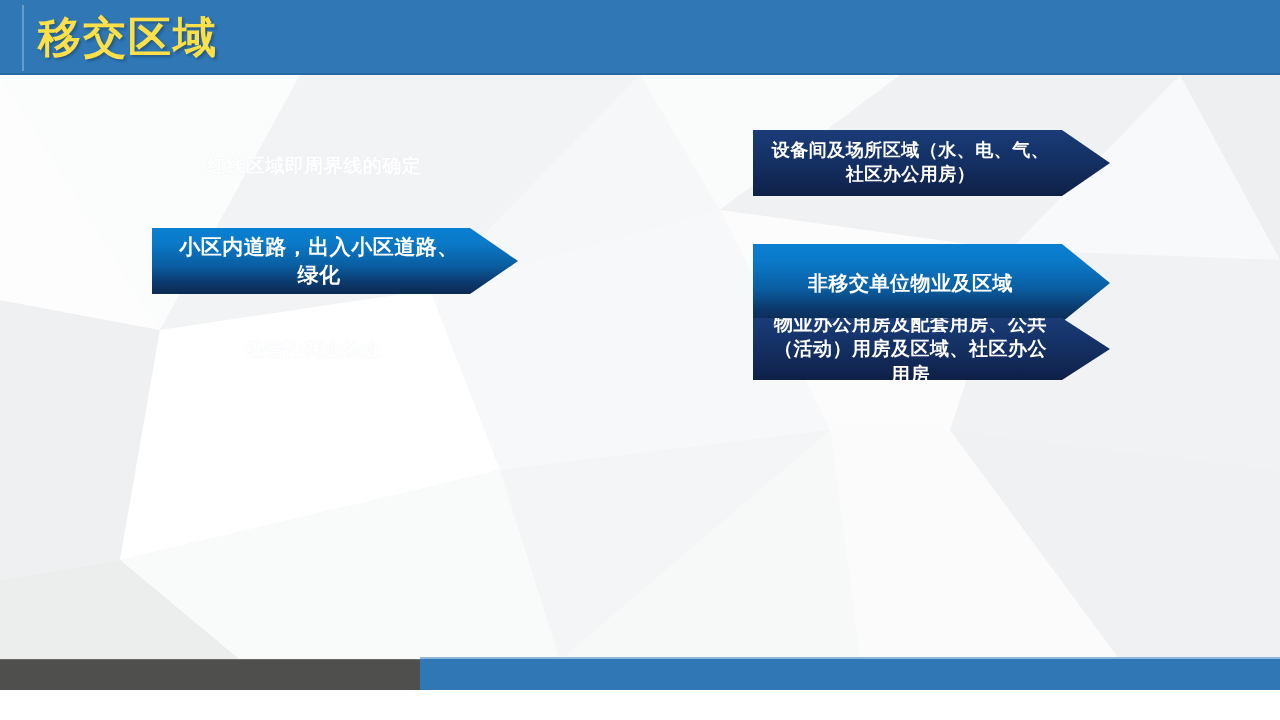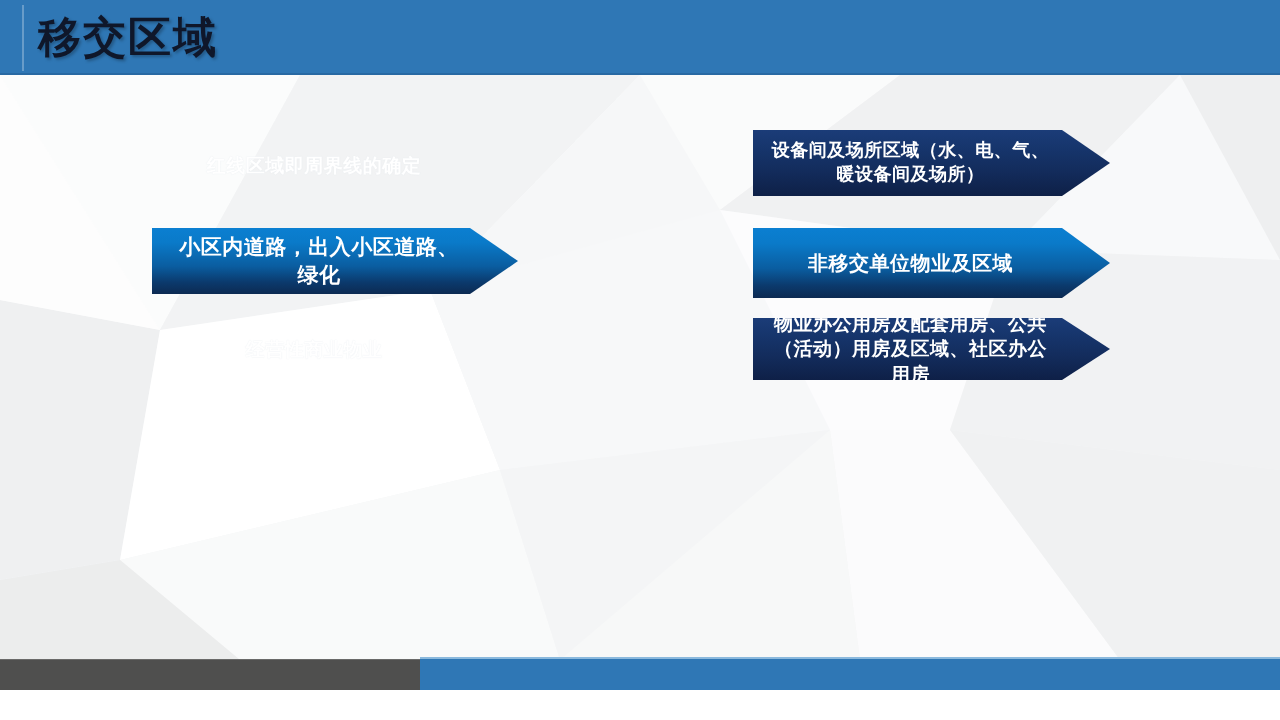--- a/index.html
+++ b/index.html
@@ -44,21 +44,21 @@
     left: 22px;
     top: 5px;
     width: 2px;
     height: 66px;
     background: rgba(255,255,255,0.28);
   }
   #header-title {
     position: absolute;
     left: 38px;
     top: 7px;
-    color: #0f172a;
+    color: #fde047;
     font-size: 43px;
     font-weight: bold;
     letter-spacing: 2px;
     line-height: 60px;
     text-shadow: 2px 2px 3px rgba(0,0,0,0.25);
     white-space: nowrap;
   }
   #header-bottom-edge {
     position: absolute;
     left: 0;
@@ -110,21 +110,21 @@
     filter: drop-shadow(3px 4px 4px rgba(40,60,90,0.22));
   }
 
   
   #chev-left-1 { left: 152px; top: 140px;  width: 366px; height: 52px; }
   #chev-left-2 { left: 152px; top: 228px;  width: 366px; height: 66px; }
   #chev-left-3 { left: 152px; top: 322px;  width: 366px; height: 56px; }
 
   
   #chev-right-1 { left: 753px; top: 130px; width: 357px; height: 66px; }
-  #chev-right-2 { left: 753px; top: 228px; width: 357px; height: 70px; }
+  #chev-right-2 { left: 753px; top: 244px; width: 357px; height: 78px; }
   #chev-right-3 { left: 753px; top: 318px; width: 357px; height: 62px; }
 
   #chev-left-1 .chevron-label  { font-size: 19px; }
   #chev-left-2 .chevron-label  { font-size: 21px; padding-left: 24px; }
   #chev-left-3 .chevron-label  { font-size: 19px; }
   #chev-right-1 .chevron-label { font-size: 18px; }
   #chev-right-2 .chevron-label { font-size: 20px; }
   #chev-right-3 .chevron-label { font-size: 19px; }
 
   
@@ -205,21 +205,21 @@
 
   <div id="chev-left-2" class="chevron fill-brightblue shadow-soft">
     <span class="chevron-label">小区内道路，出入小区道路、绿化</span>
   </div>
 
   <div id="chev-left-3" class="chevron fill-ghost">
     <span class="chevron-label">经营性商业物业</span>
   </div>
 
   <div id="chev-right-1" class="chevron fill-navy shadow-soft">
-    <span class="chevron-label">设备间及场所区域（水、电、气、暖设备间及场所）</span>
+    <span class="chevron-label">设备间及场所区域（水、电、气、社区办公用房）</span>
   </div>
 
   <div id="chev-right-2" class="chevron fill-brightblue shadow-soft">
     <span class="chevron-label">非移交单位物业及区域</span>
   </div>
 
   <div id="chev-right-3" class="chevron fill-navy shadow-soft">
     <span class="chevron-label">物业办公用房及配套用房、公共（活动）用房及区域、社区办公用房</span>
   </div>
 

